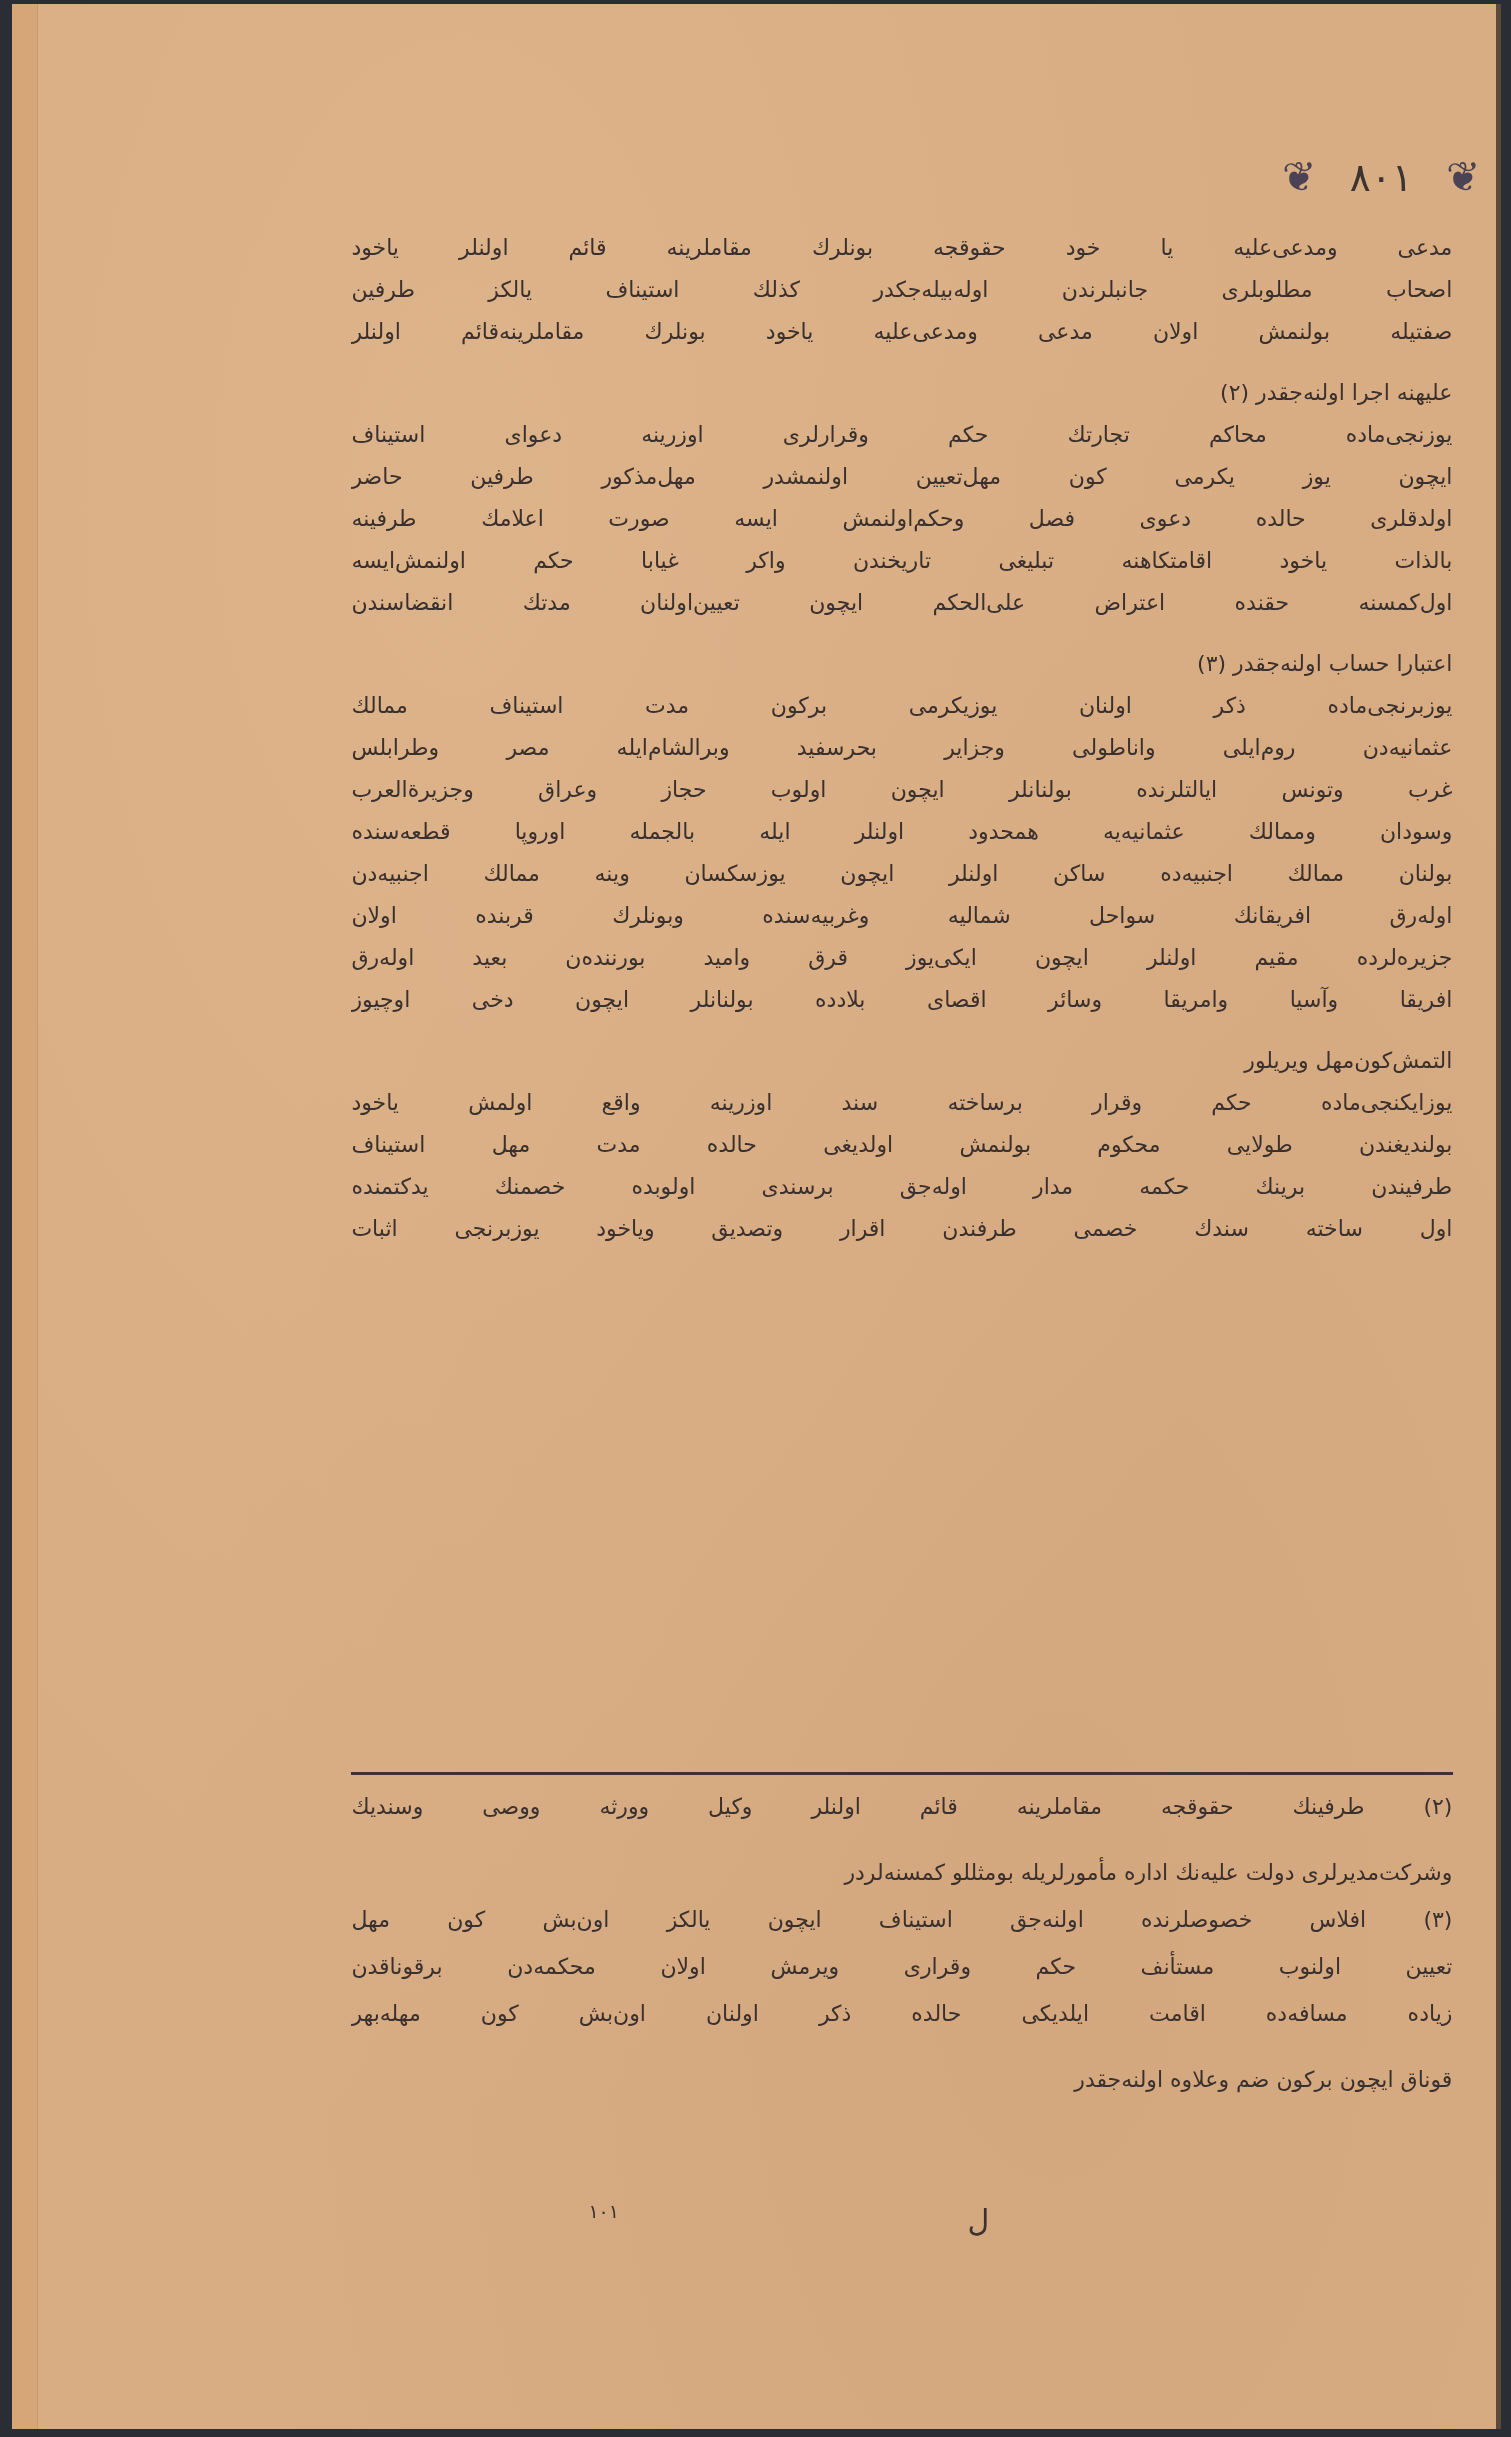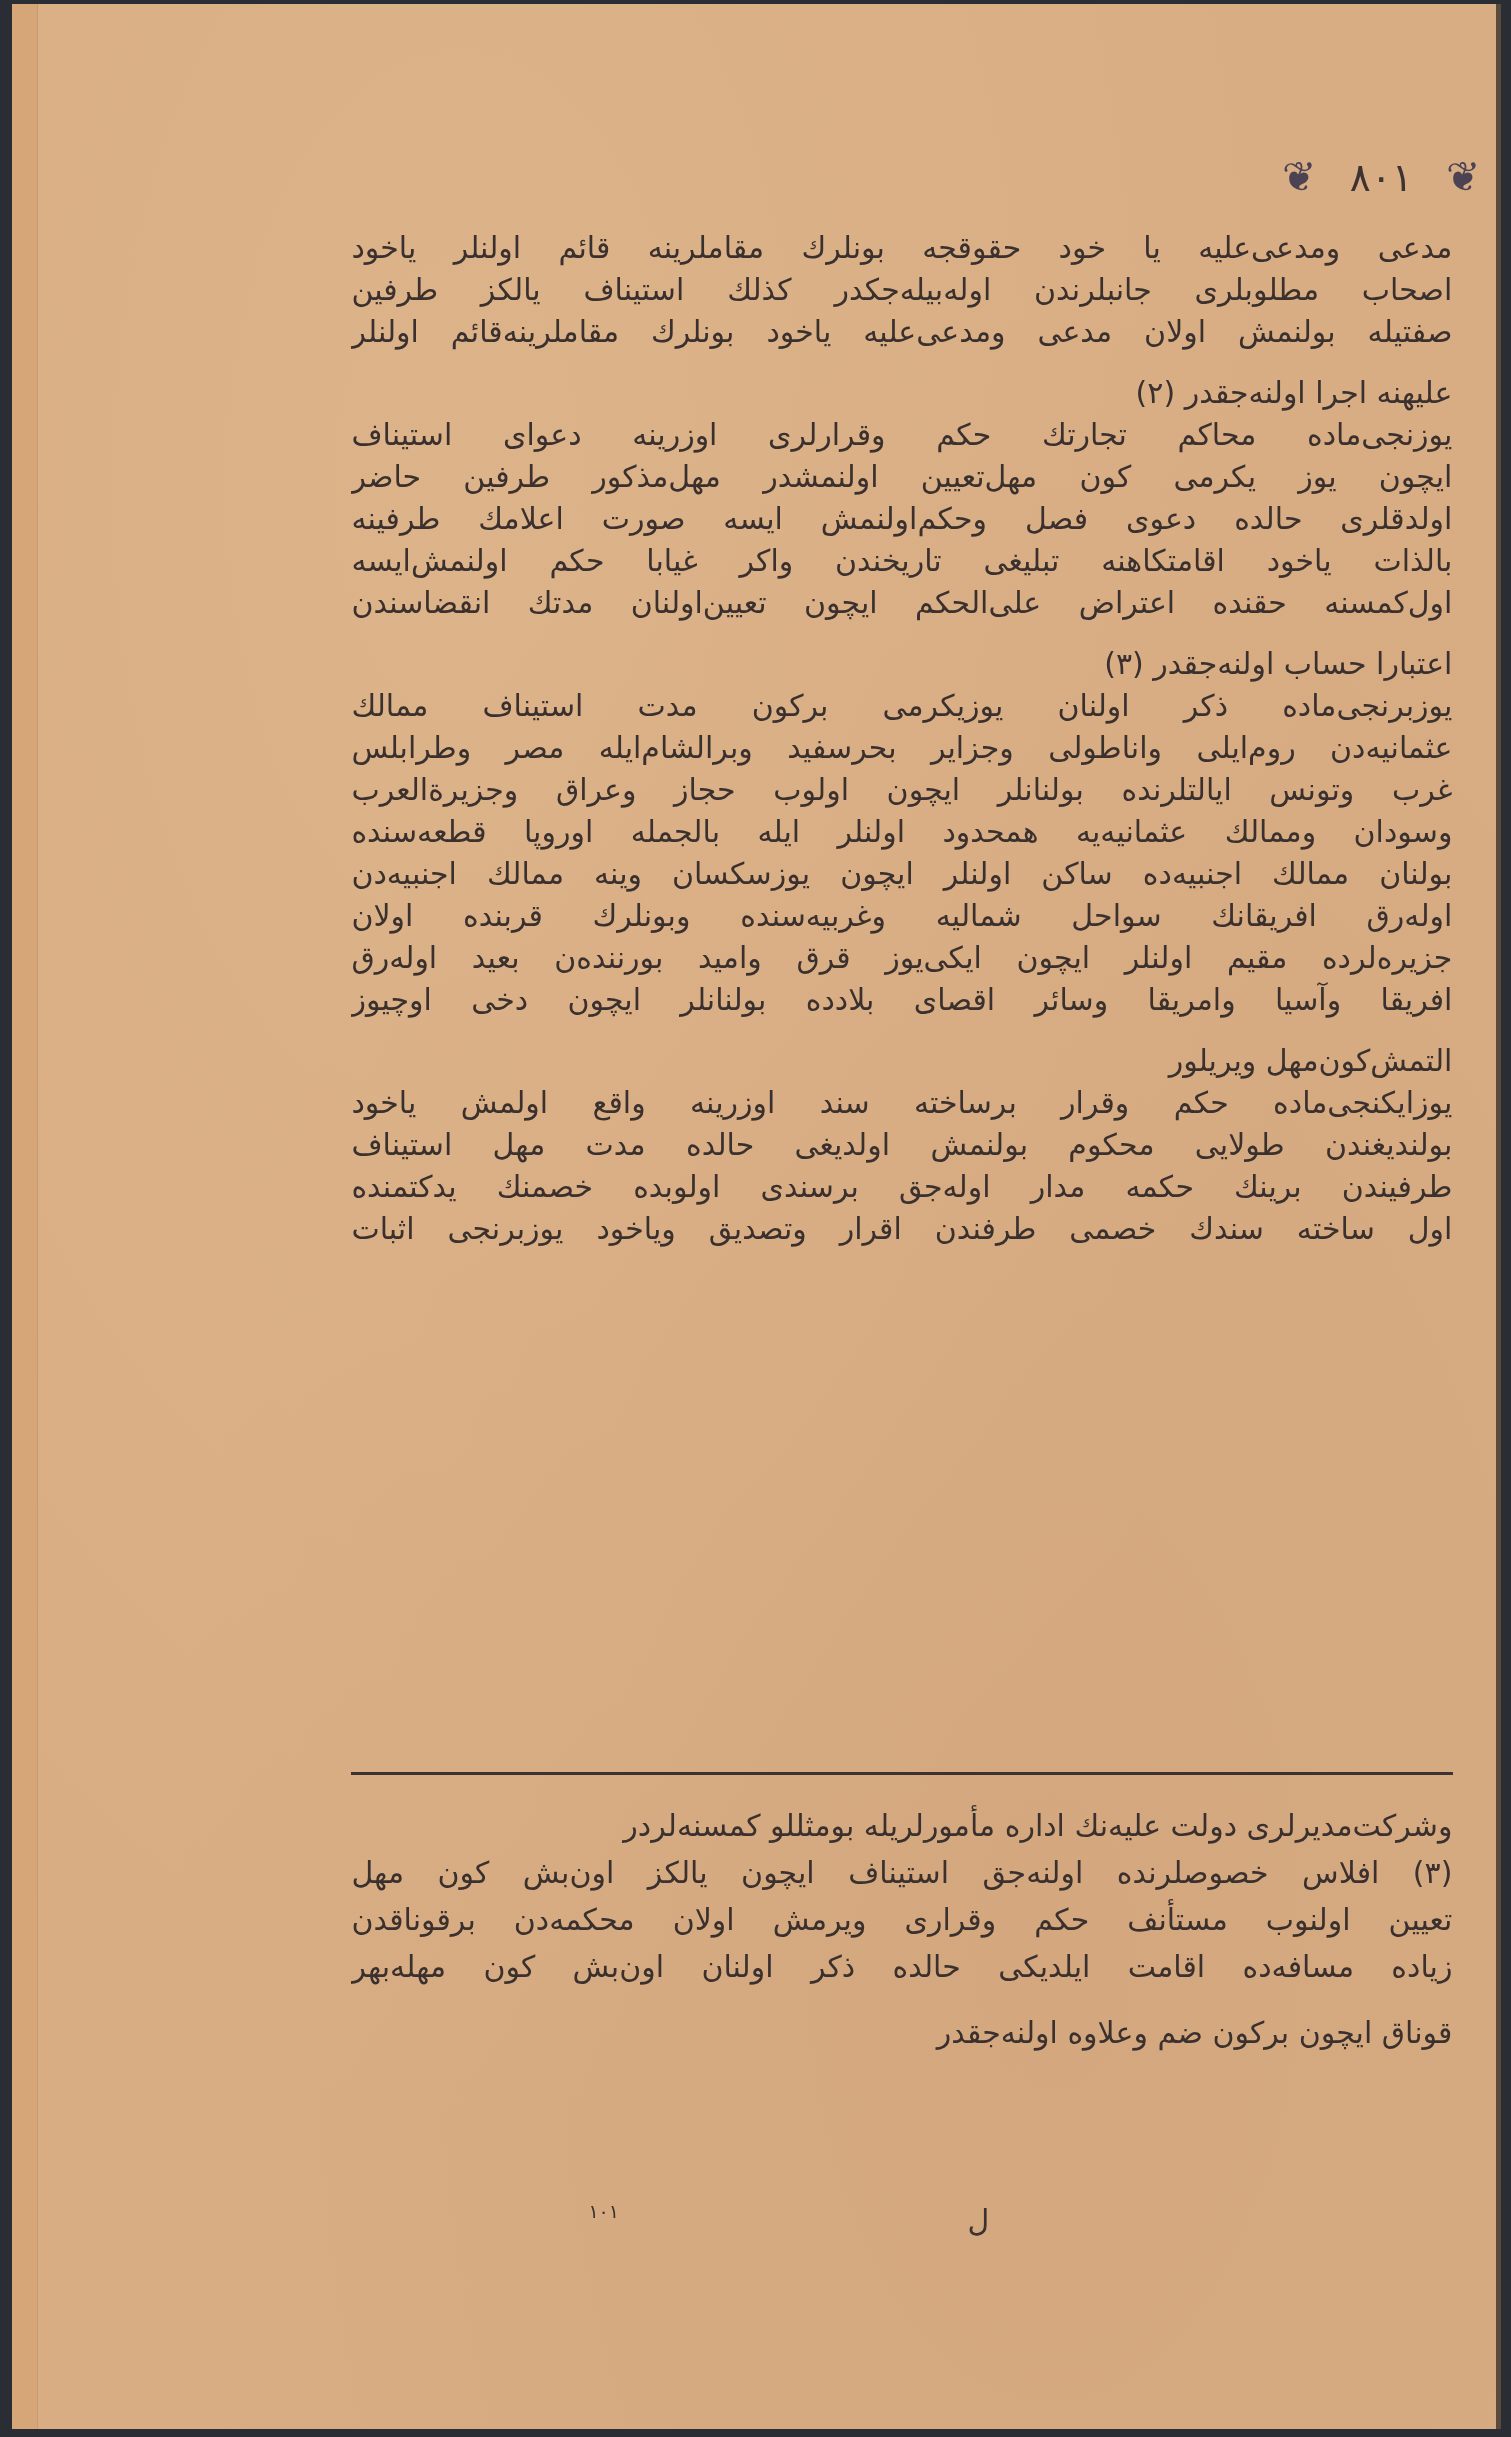--- a/index.html
+++ b/index.html
@@ -36,21 +36,21 @@
     .ornament { color: #4b4253; font-size: 41px; margin: 0 21px; }
     .text-block {
       position: absolute; left: 339px; width: 1101px;
       direction: rtl; text-align: justify;
       color: #3a302e;
       font-family: "DejaVu Sans", sans-serif;
     }
     .body-text { top: 223px; }
     .line {
       height: 42px; line-height: 42px;
-      font-size: 30px; white-space: nowrap;
+      font-size: 22px; white-space: nowrap;
       text-align-last: justify; text-align: justify;
       overflow: hidden;
     }
     .line.short { text-align-last: right; margin-top: 19px; }
     .rule {
       position: absolute; left: 339px; width: 1102px; top: 1768px;
       height: 3.5px; background: #3b3231;
     }
     .footnotes { top: 1779px; }
     .footnotes .line { height: 47px; line-height: 47px; }
@@ -98,20 +98,21 @@
     <div class="line short">التمش‌كون‌مهل ويريلور</div>
     <div class="line">يوزايكنجى‌ماده   حكم وقرار برساخته سند اوزرينه واقع اولمش ياخود</div>
     <div class="line">بولنديغندن طولايى محكوم بولنمش اولديغى حالده مدت مهل استيناف</div>
     <div class="line">طرفيندن برينك حكمه مدار اوله‌جق برسندى اولوبده خصمنك يدكتمنده</div>
     <div class="line">اول ساخته سندك خصمى طرفندن اقرار وتصديق وياخود يوزبرنجى اثبات</div>
   </div>
 
   <div class="rule"></div>
 
   <div class="text-block footnotes">
+    <div class="line">(٢) طرفينك حقوقجه مقاملرينه قائم اولنلر وكيل وورثه ووصى وسنديك</div>
     <div class="line short">وشركت‌مديرلرى   دولت عليه‌نك اداره مأمورلريله بومثللو كمسنه‌لردر</div>
     <div class="line">(٣) افلاس خصوصلرنده اولنه‌جق استيناف ايچون يالكز اون‌بش كون مهل</div>
     <div class="line">تعيين اولنوب مستأنف حكم وقرارى ويرمش اولان محكمه‌دن برقوناقدن</div>
     <div class="line">زياده مسافه‌ده اقامت ايلديكى حالده ذكر اولنان اون‌بش كون مهله‌بهر</div>
     <div class="line short">قوناق ايچون بركون ضم وعلاوه اولنه‌جقدر</div>
   </div>
 
   <div class="sig-left">١٠١</div>
   <div class="sig-right">ل</div>
 </div>

